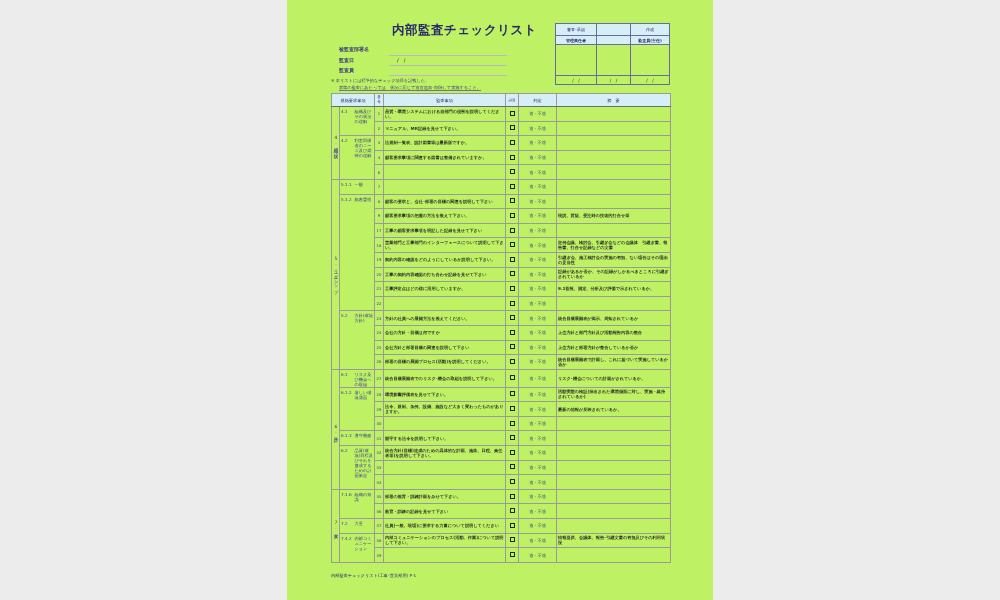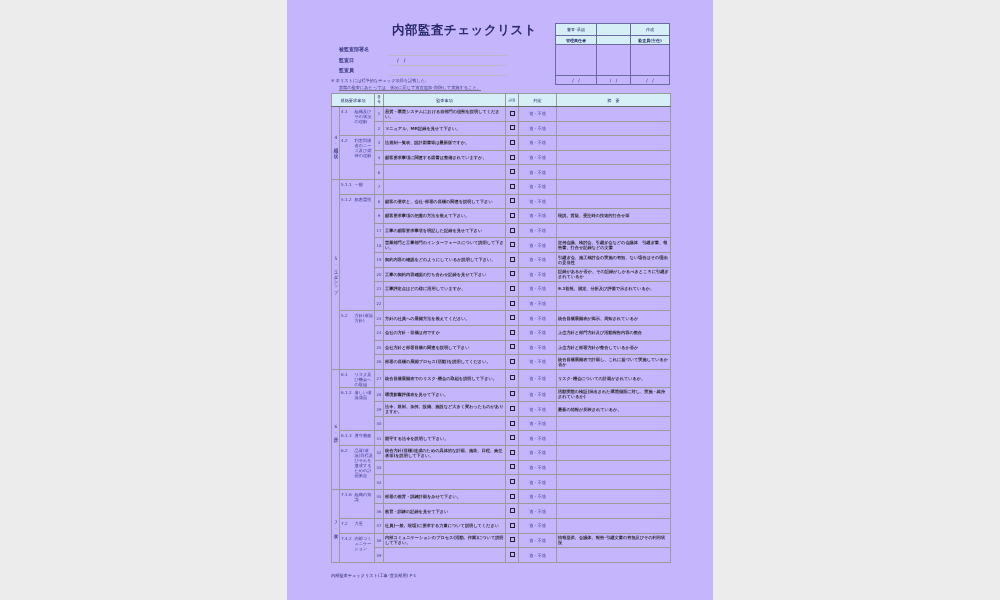--- a/index.html
+++ b/index.html
@@ -1,18 +1,18 @@
 <!DOCTYPE html>
 <html><head>
 <meta charset="utf-8">
 <style>
   html, body { margin:0; padding:0; }
   body { width:1000px; height:600px; background:#ececec; position:relative; overflow:hidden;
          font-family:"DejaVu Sans", sans-serif; color:#2b2b2b; }
-  .page { position:absolute; left:287px; top:0; width:426px; height:600px; background:#c4b5fd; }
+  .page { position:absolute; left:287px; top:0; width:426px; height:600px; background:#bef264; }
   .title { position:absolute; left:105px; top:22px; width:150px; font-size:12.5px; font-weight:bold; color:#2a2a6a; letter-spacing:0.5px; }
   .meta-label { position:absolute; left:52px; font-size:5px; font-weight:bold; color:#3a3a80; }
   .meta-line { position:absolute; left:102px; width:118px; border-bottom:0.6px solid #b8b8c8; height:0; }
   .meta-date { position:absolute; left:110px; font-size:5px; color:#333; }
   .note { position:absolute; left:44px; font-size:4.2px; color:#3a3a80; white-space:nowrap; }
   .note2 { position:absolute; left:52px; font-size:4.2px; color:#3a3a80; white-space:nowrap; border-bottom:0.5px solid #777; }
 
   table.approve { position:absolute; left:268px; top:23px; width:115px; border-collapse:collapse; table-layout:fixed; }
   table.approve td { border:0.8px solid #6a6aa0; font-size:4px; text-align:center; color:#2a2a6a; padding:0; }
   table.approve .h1 td { height:11px; background:#d6eef5; }

